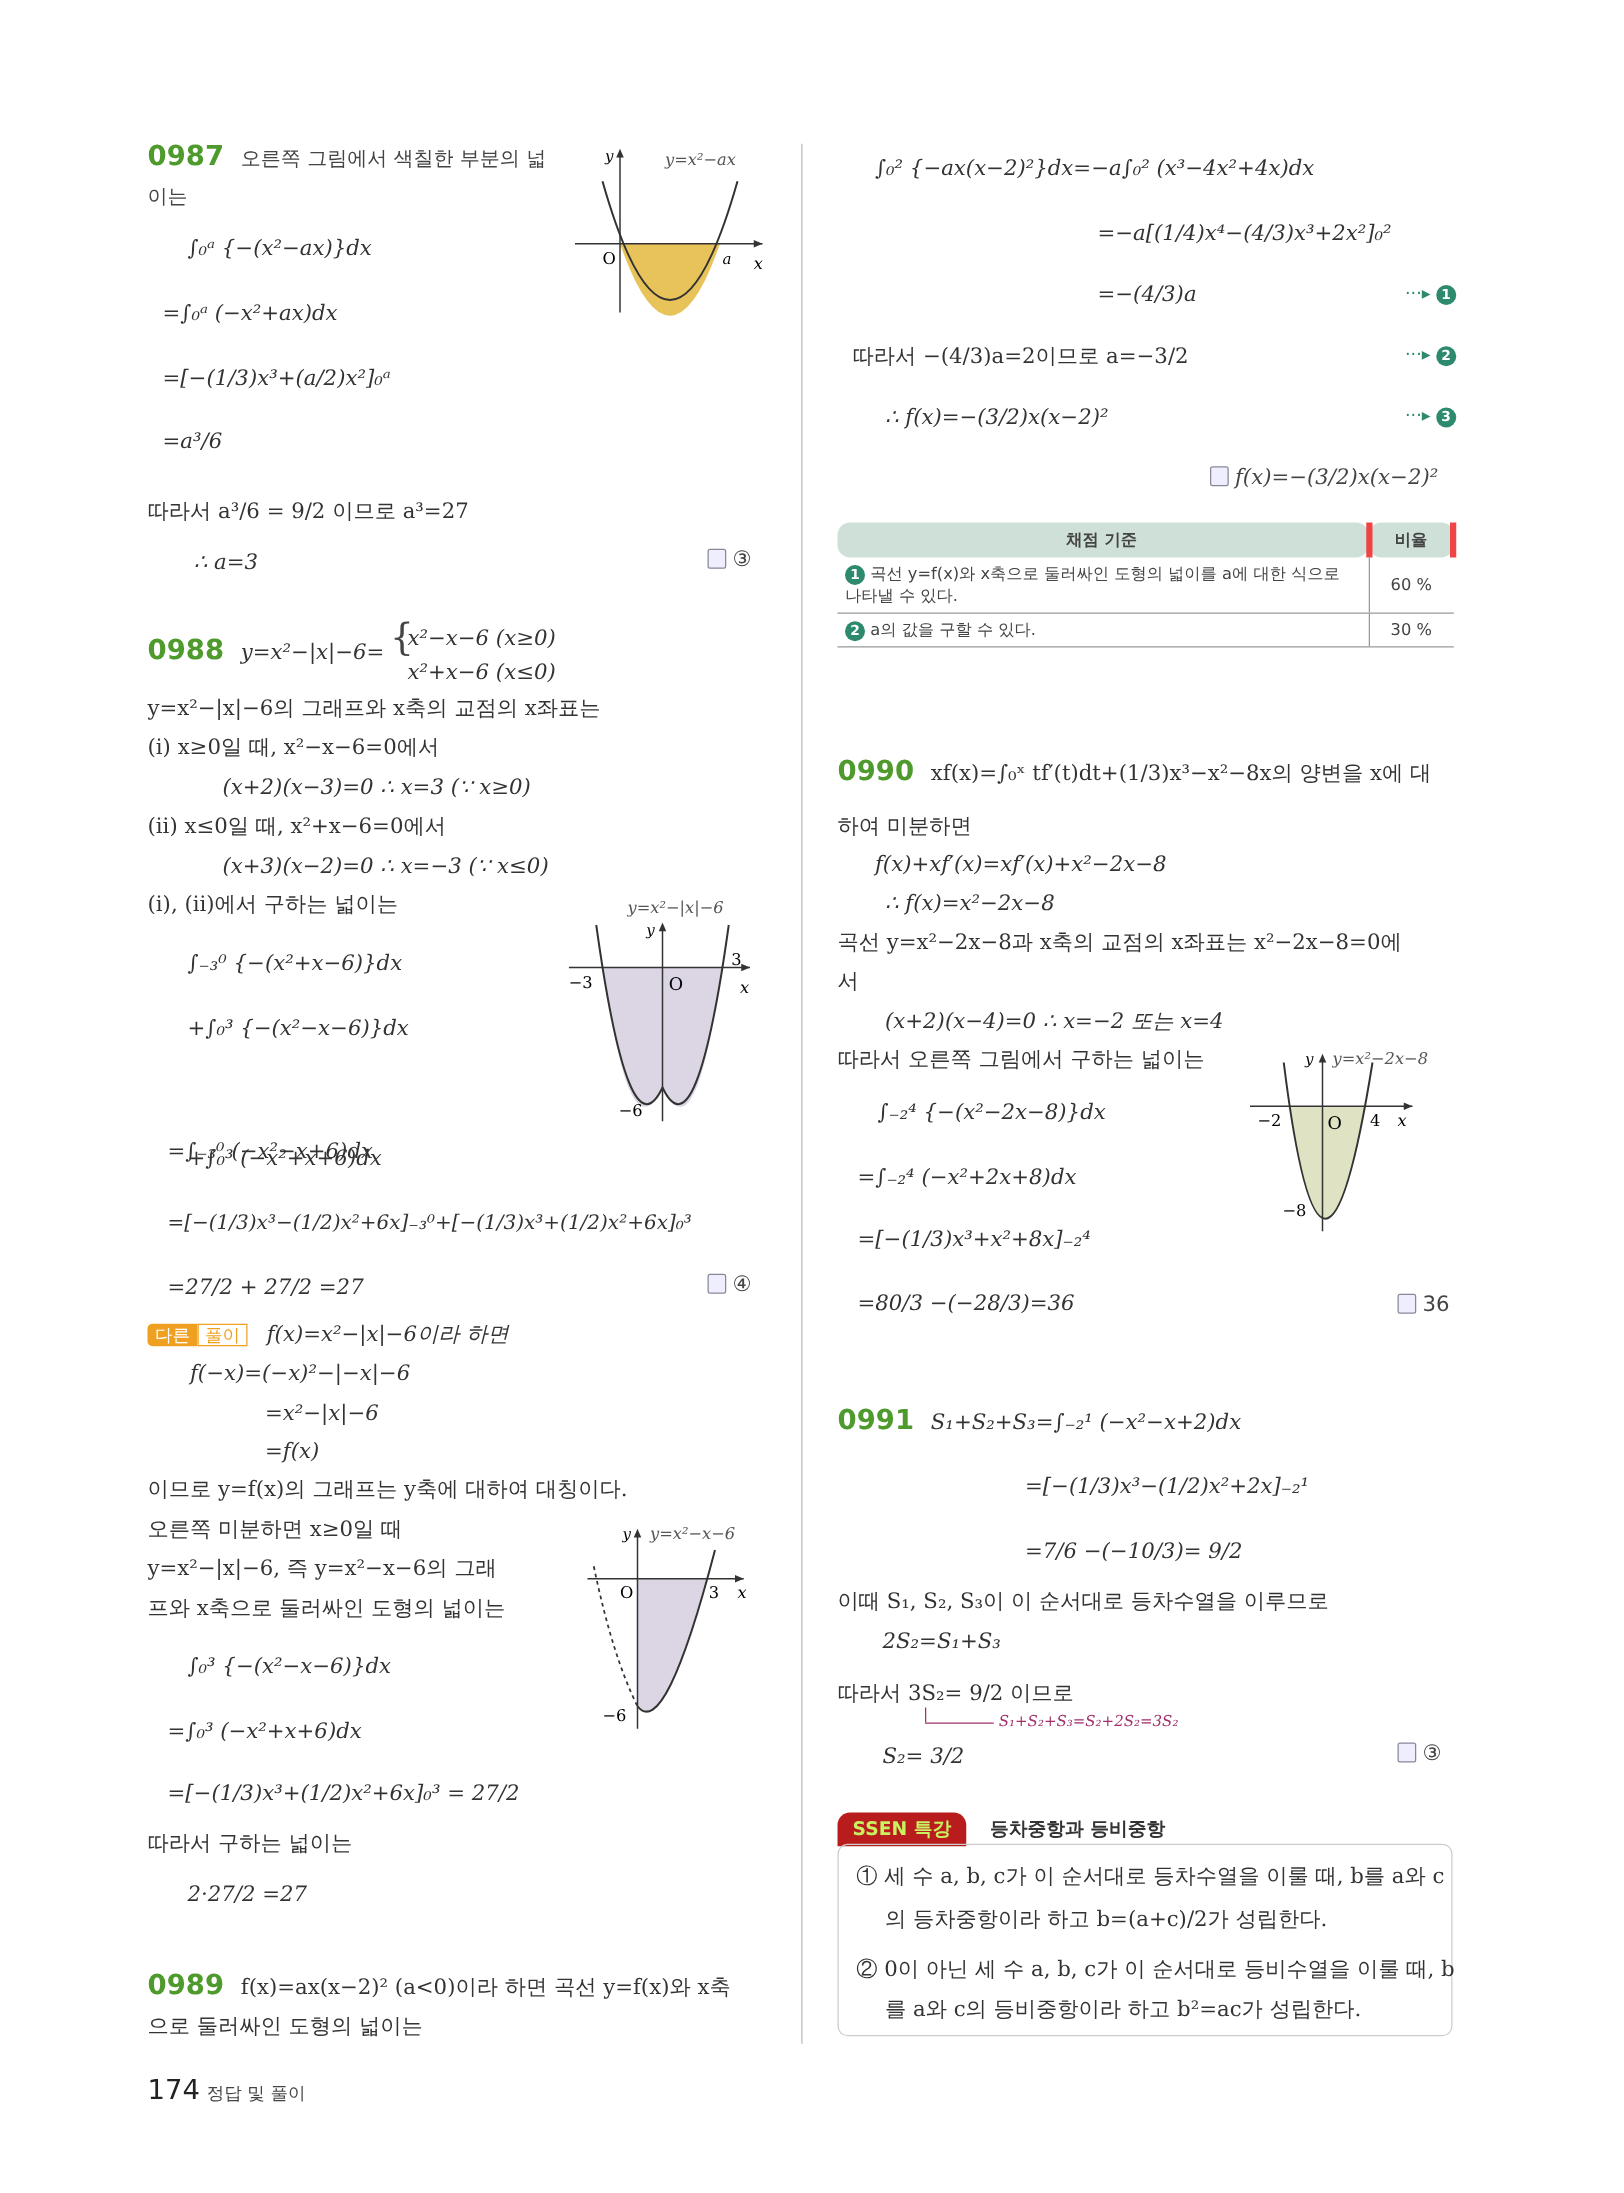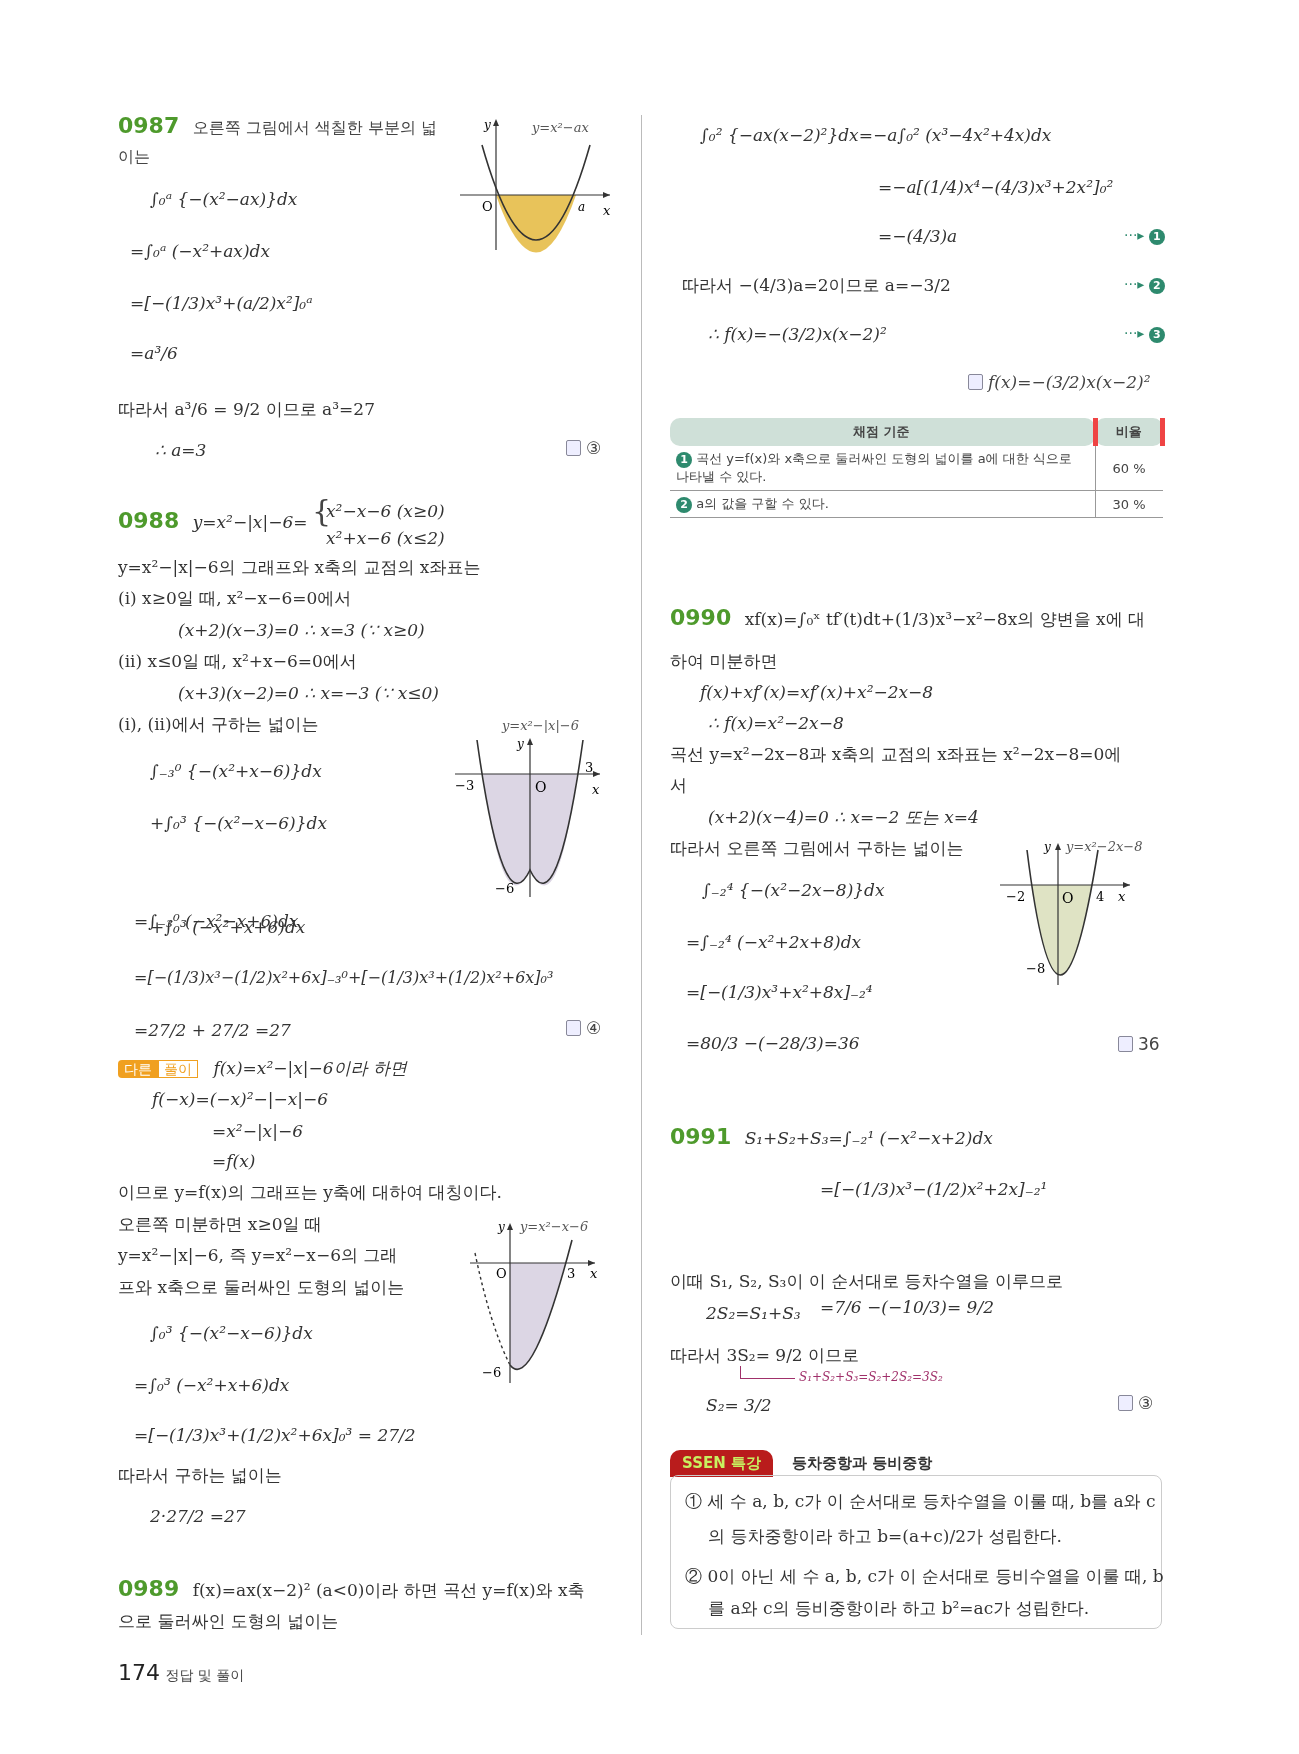--- a/index.html
+++ b/index.html
@@ -65,21 +65,21 @@
   <text x="24" y="14" font-size="12" font-style="italic" font-family="DejaVu Serif">y</text>
   <text x="72" y="17" font-size="13" font-style="italic" font-family="DejaVu Serif" fill="#555">y=x²−ax</text>
 </svg>
 
 <div class="line" style="left:118px;top:510px;">
   <span class="pnum">0988</span>
   <span class="math">y=x²−|x|−6=</span>
 </div>
 <div class="line" style="left:312px;top:500px;font-size:30px;color:#444;">{</div>
 <div class="line math" style="left:326px;top:500px;">x²−x−6   (x≥0)</div>
-<div class="line math" style="left:326px;top:527px;">x²+x−6   (x≤2)</div>
+<div class="line math" style="left:326px;top:527px;">x²+x−6   (x≤0)</div>
 <div class="line" style="left:118px;top:556px;">y=x²−|x|−6의 그래프와 x축의 교점의 x좌표는</div>
 <div class="line" style="left:118px;top:587px;">(i) x≥0일 때, x²−x−6=0에서</div>
 <div class="line math" style="left:178px;top:619px;">(x+2)(x−3)=0      ∴ x=3 (∵ x≥0)</div>
 <div class="line" style="left:118px;top:650px;">(ii) x≤0일 때, x²+x−6=0에서</div>
 <div class="line math" style="left:178px;top:682px;">(x+3)(x−2)=0      ∴ x=−3 (∵ x≤0)</div>
 <div class="line" style="left:118px;top:713px;">(i), (ii)에서 구하는 넓이는</div>
 <div class="line math" style="left:150px;top:760px;">∫₋₃⁰ {−(x²+x−6)}dx</div>
 <div class="line math" style="left:150px;top:812px;">+∫₀³ {−(x²−x−6)}dx</div>
 <div class="line math" style="left:134px;top:864px;margin-top:46px;">=∫₋₃⁰ (−x²−x+6)dx</div>
 <div class="line math" style="left:150px;top:916px;">+∫₀³ (−x²+x+6)dx</div>
@@ -208,21 +208,21 @@
   <text x="44" y="16" font-size="12" font-style="italic" font-family="DejaVu Serif">y</text>
   <text x="26" y="138" font-size="13" font-family="DejaVu Serif">−8</text>
   <text x="66" y="16" font-size="13" font-style="italic" font-family="DejaVu Serif" fill="#555">y=x²−2x−8</text>
 </svg>
 
 <div class="line" style="left:670px;top:1126px;">
   <span class="pnum">0991</span>
   <span class="math">S₁+S₂+S₃=∫₋₂¹ (−x²−x+2)dx</span>
 </div>
 <div class="line math" style="left:820px;top:1178px;">=[−(1/3)x³−(1/2)x²+2x]₋₂¹</div>
-<div class="line math" style="left:820px;top:1296px;">=7/6 −(−10/3)= 9/2</div>
+<div class="line math" style="left:820px;top:1230px;">=7/6 −(−10/3)= 9/2</div>
 <div class="line" style="left:670px;top:1270px;">이때 S₁, S₂, S₃이 이 순서대로 등차수열을 이루므로</div>
 <div class="line math" style="left:706px;top:1302px;">2S₂=S₁+S₃</div>
 <div class="line" style="left:670px;top:1344px;">따라서 3S₂= 9/2 이므로</div>
 <div style="position:absolute;left:740px;top:1366px;width:1px;height:12px;background:#a0306a;"></div>
 <div style="position:absolute;left:740px;top:1378px;width:55px;height:1px;background:#a0306a;"></div>
 <div class="note" style="left:799px;top:1370px;">S₁+S₂+S₃=S₂+2S₂=3S₂</div>
 <div class="line math" style="left:706px;top:1394px;">S₂= 3/2</div>
 <div class="ans" style="left:1118px;top:1393px;">
   <span class="ansicon"></span><span>③</span>
 </div>

